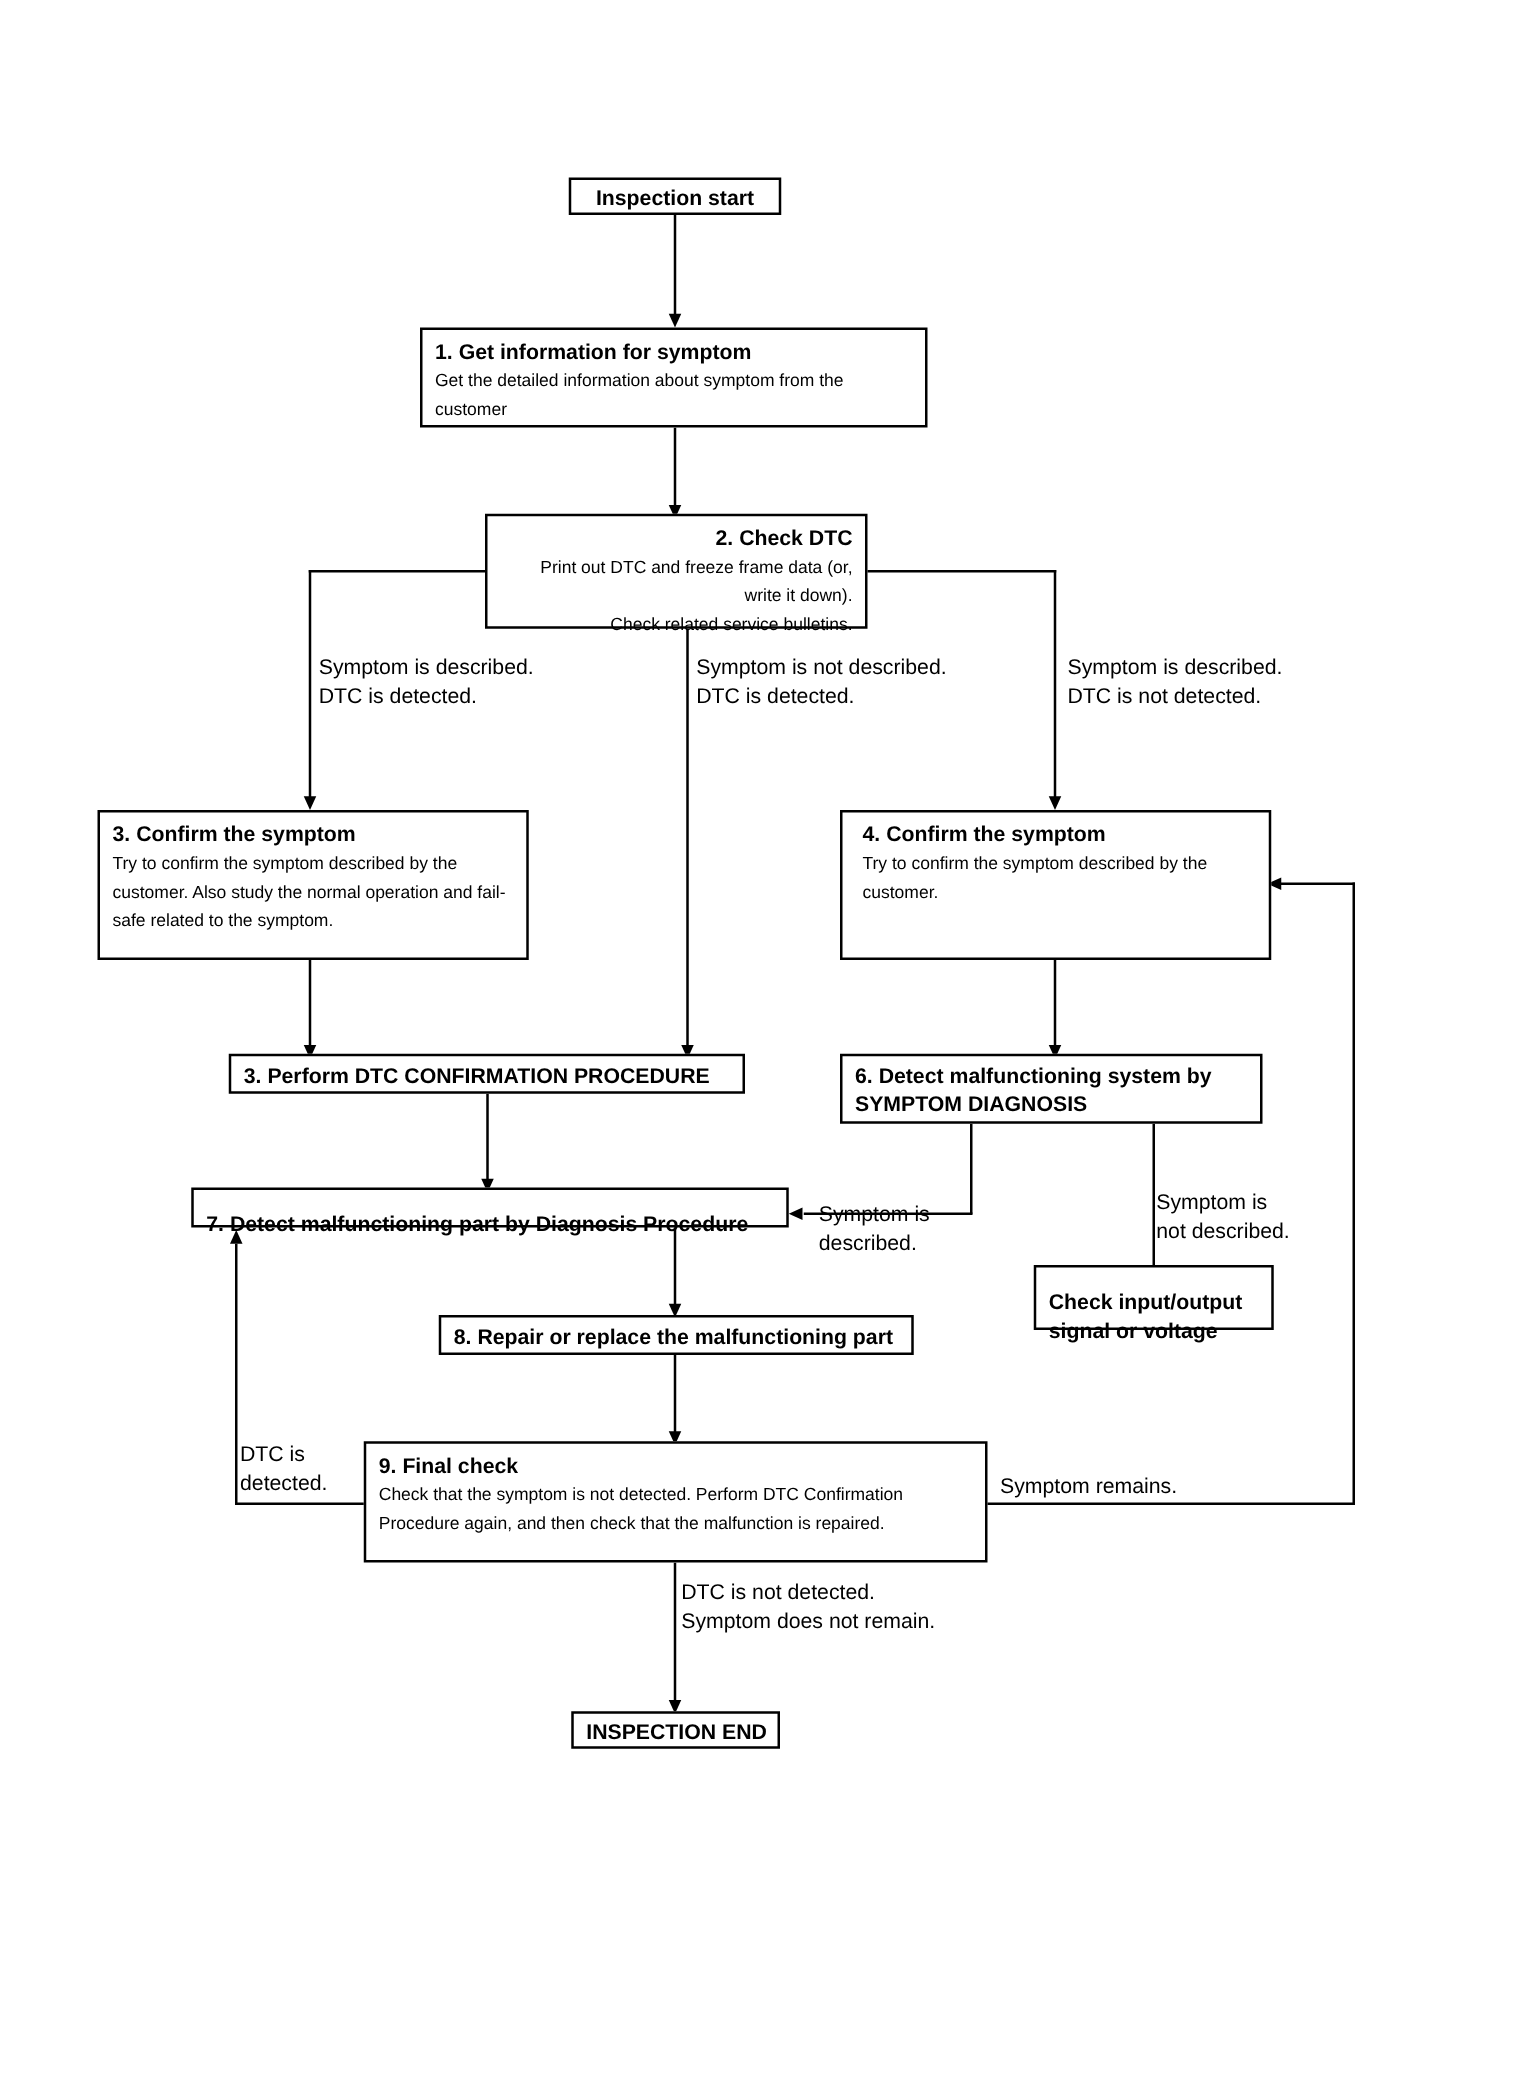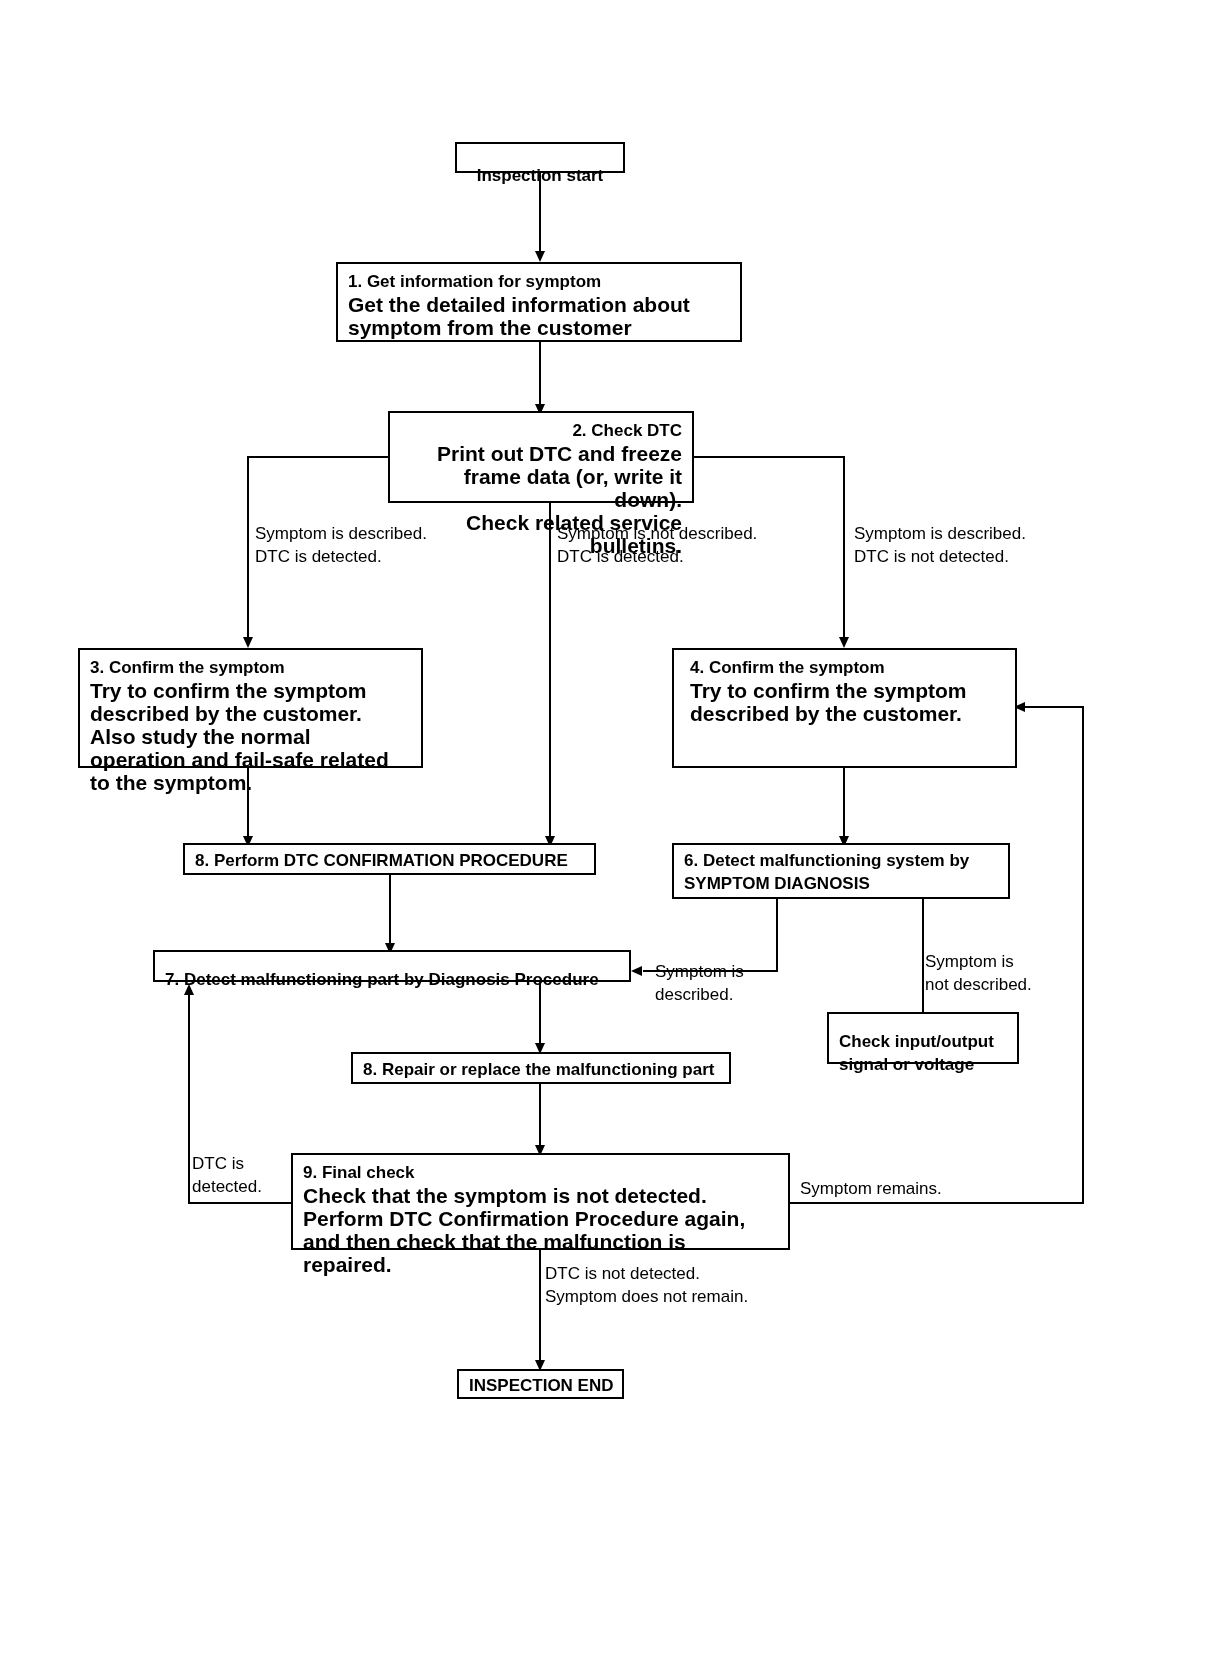--- a/index.html
+++ b/index.html
@@ -26,22 +26,22 @@
     padding: 6px 10px 7px 10px;
     z-index: 5;
   }
   .box .ttl {
     font-weight: bold;
     font-size: 17px;
     line-height: 23px;
     white-space: nowrap;
   }
   .box .bdy {
-    font-weight: bold;
-    font-size: 21px;
+    font-weight: normal;
+    font-size: 14px;
     line-height: 23px;
   }
   .box.center-title .ttl {
     text-align: center;
   }
   .box.bold-only .ttl {
     font-weight: bold;
   }
   
   .vline {
@@ -90,21 +90,21 @@
     font-weight: normal;
     white-space: pre-line;
     z-index: 4;
   }
 </style>
 </head>
 <body>
 
 <div id="canvas">
 
-  <div class="box center-title" style="left:455px; top:142px; width:170px; height:30px; padding-top:20px;">
+  <div class="box center-title" style="left:455px; top:142px; width:170px; height:30px; padding-top:3px;">
     <div class="ttl">Inspection start</div>
   </div>
 
   <div class="vline" style="left:539px; top:172px; height:82px;"></div>
   <div class="arrow-down" style="left:535px; top:251px;"></div>
 
   <div class="box" style="left:336px; top:262px; width:406px; height:80px;">
     <div class="ttl">1. Get information for symptom</div>
     <div class="bdy">Get the detailed information about symptom from the customer</div>
   </div>
@@ -147,21 +147,21 @@
     <div class="bdy">Try to confirm the symptom described by the customer.</div>
   </div>
 
   <div class="vline" style="left:247px; top:768px; height:74px;"></div>
   <div class="arrow-down" style="left:243px; top:836px;"></div>
 
   <div class="vline" style="left:843px; top:768px; height:74px;"></div>
   <div class="arrow-down" style="left:839px; top:836px;"></div>
 
   <div class="box bold-only" style="left:183px; top:843px; width:413px; height:32px; padding-top:4px;">
-    <div class="ttl">8. Perform DTC CONFIRMATION PROCEDURE</div>
+    <div class="ttl">3. Perform DTC CONFIRMATION PROCEDURE</div>
   </div>
 
   <div class="box" style="left:672px; top:843px; width:338px; height:56px; padding-top:4px;">
     <div class="ttl" style="white-space:normal;">6. Detect malfunctioning system by SYMPTOM DIAGNOSIS</div>
   </div>
 
   <div class="vline" style="left:389px; top:875px; height:74px;"></div>
   <div class="arrow-down" style="left:385px; top:943px;"></div>
 
   <div class="vline" style="left:776px; top:899px; height:72px;"></div>

